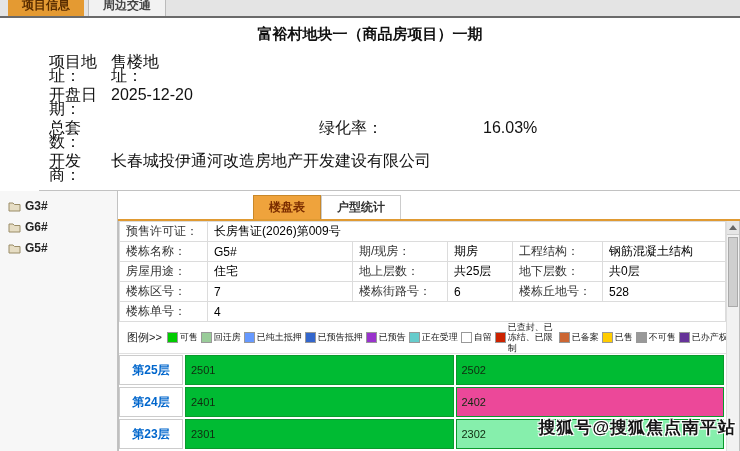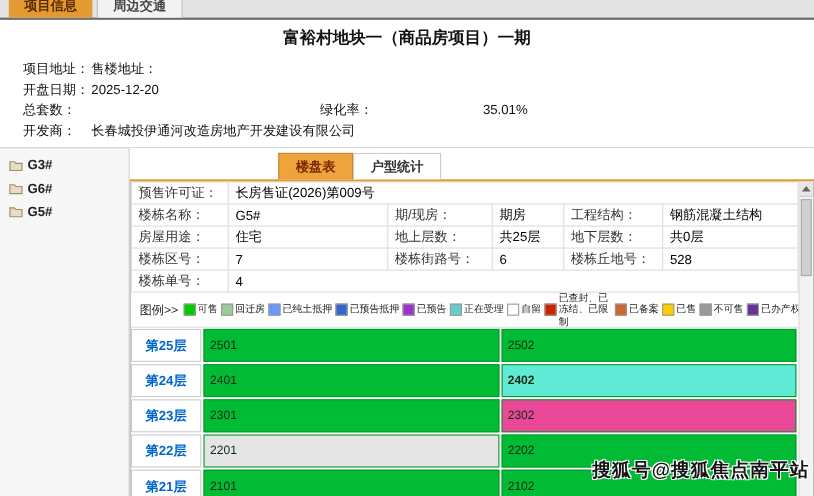--- a/index.html
+++ b/index.html
@@ -7,21 +7,21 @@
   .page { position:relative; width:740px; height:451px; background:#fff; overflow:hidden; }
 
   
   .top-tabbar { height:18px; background:#e4e4e4; border-bottom:2px solid #6a6a6a; display:flex; align-items:flex-end; padding-left:8px; gap:4px; }
   .top-tab { font-size:12px; font-weight:bold; padding:2px 14px; white-space:nowrap; }
   .top-tab.active { background:#e49a32; color:#5a2d00; }
   .top-tab.inactive { background:#f2f2f2; color:#444; border:1px solid #bbb; border-bottom:none; }
 
   
   .page-title { text-align:center; font-size:15px; font-weight:bold; color:#111; padding:7px 0 6px 0; }
-  .info-section { font-size:12px; color:#111; padding:2px 0 6px 11px; border-bottom:1px solid #c2c2c2; }
+  .info-section { font-size:16px; color:#111; padding:2px 0 6px 0; border-bottom:1px solid #c2c2c2;margin-left:39px; }
   .info-row { display:flex; padding:2.5px 0 2.5px 10px; line-height:14px; }
   .info-label { width:62px; flex:0 0 62px; }
   .info-value-a { width:273px; flex:0 0 273px; }
   .info-spacer { width:208px; flex:0 0 208px; }
   .gap-val { margin-left:100px; }
 
   
   .main { display:flex; height:327px; }
   .sidebar { width:118px; flex:0 0 118px; background:#f7f7f7; border-right:1px solid #c2c2c2; }
   .sidebar-header { height:26px; background:linear-gradient(#dde3ec,#b9c3d4); border-bottom:1px solid #a9b2c2; display:flex; align-items:center; gap:5px; padding-left:6px; font-size:12px; font-weight:bold; color:#2a3350; }
@@ -85,21 +85,21 @@
       <span></span>
     </div>
     <div class="info-row">
       <span class="info-label">开盘日期：</span>
       <span>2025-12-20</span>
     </div>
     <div class="info-row">
       <span class="info-label">总套数：</span>
       <span class="info-spacer"></span>
       <span>绿化率：</span>
-      <span class="gap-val">35.01%</span>
+      <span class="gap-val">16.03%</span>
     </div>
     <div class="info-row">
       <span class="info-label">开发商：</span>
       <span>长春城投伊通河改造房地产开发建设有限公司</span>
     </div>
   </div>
 
   <div class="main">
 
     <div class="sidebar">
@@ -234,26 +234,26 @@
 
           <div class="floor-grid">
             <div class="floor-row">
               <div class="floor-label">第25层</div>
               <div class="unit-cell" style="background-color: rgb(0, 187, 51);">2501</div>
               <div class="unit-cell" style="background-color: rgb(0, 187, 51);">2502</div>
             </div>
             <div class="floor-row">
               <div class="floor-label">第24层</div>
               <div class="unit-cell" style="background-color: rgb(0, 187, 51);">2401</div>
-              <div class="unit-cell" style="background-color: #5eead4; font-weight: bold;">2402</div>
+              <div class="unit-cell" style="background-color: #ec4899;">2402</div>
             </div>
             <div class="floor-row">
               <div class="floor-label">第23层</div>
               <div class="unit-cell" style="background-color: rgb(0, 187, 51);">2301</div>
-              <div class="unit-cell" style="background-color: #ec4899;">2302</div>
+              <div class="unit-cell" style="background-color: #86efac;">2302</div>
             </div>
             <div class="floor-row">
               <div class="floor-label">第22层</div>
               <div class="unit-cell" style="background-color: #e5e5e5;">2201</div>
               <div class="unit-cell" style="background-color: rgb(0, 187, 51);">2202</div>
             </div>
             <div class="floor-row">
               <div class="floor-label">第21层</div>
               <div class="unit-cell" style="background-color: rgb(0, 187, 51);">2101</div>
               <div class="unit-cell" style="background-color: rgb(0, 187, 51);">2102</div>

